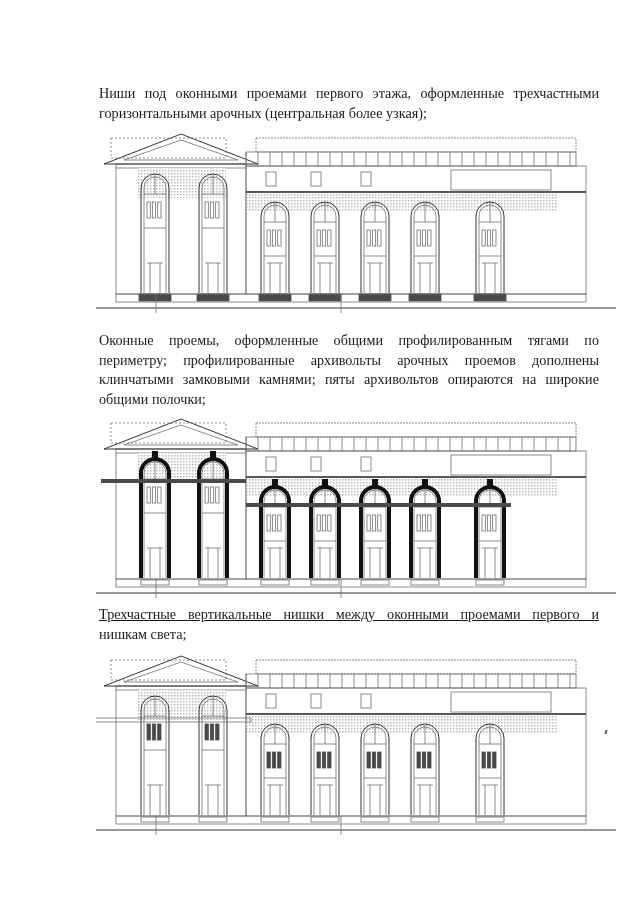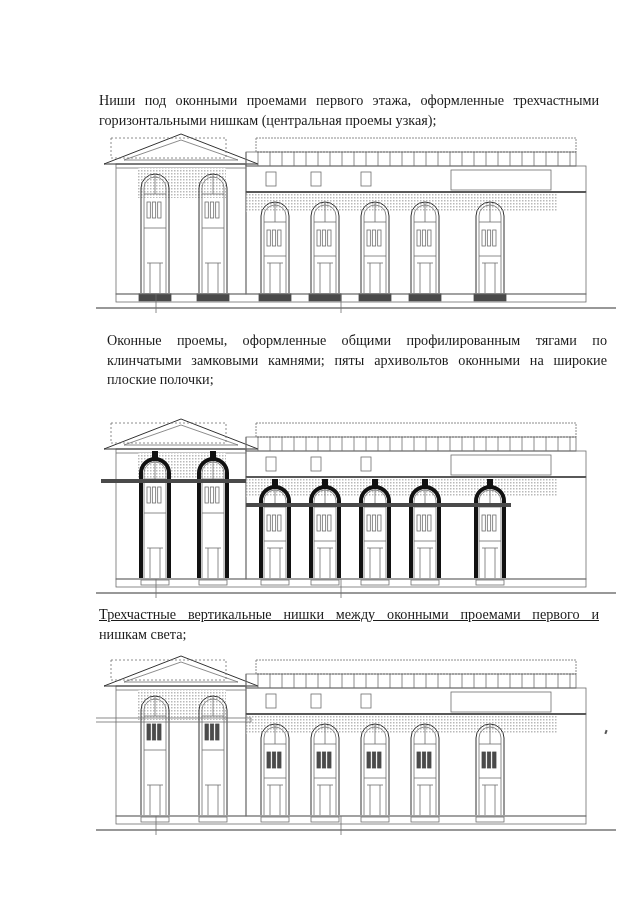--- a/index.html
+++ b/index.html
@@ -8,22 +8,22 @@
   .para { position: absolute; left: 99px; width: 500px; font-size: 14.2px; line-height: 19.5px;
           text-align: justify; margin: 0; }
   .figure { position: absolute; display: block; }
   svg { display: block; }
   .stray { position: absolute; width: 2px; height: 4px; background: #555; transform: rotate(20deg); }
 </style>
 </head>
 <body>
 
 <p class="para" style="top:84px;">
-  <span style="display:block;text-align-last:justify;margin-top:7px;">Ниши под оконными проемами первого этажа, оформленные трехчастными</span>
-  <span style="display:block;">горизонтальными нишкам (центральная проемы узкая);</span>
+  <span style="display:block;text-align-last:justify;">Ниши под оконными проемами первого этажа, оформленные трехчастными</span>
+  <span style="display:block;">горизонтальными арочных (центральная более узкая);</span>
 </p>
 
 <div class="figure" id="fig1" style="left:96px;top:128px;">
     <svg width="520" height="185" viewBox="0 0 520 185" xmlns="http://www.w3.org/2000/svg">
   <defs>
         <pattern id="h1" width="3" height="3" patternUnits="userSpaceOnUse">
     <rect width="3" height="3" fill="#fff"></rect>
           <rect width="1.5" height="1.5" fill="#b9b9b9"></rect>
         </pattern>
       </defs>
@@ -158,24 +158,25 @@
         <line x1="399" y1="135" x2="399" y2="165"></line>
         <rect x="378" y="166" width="32" height="7" fill="#4a4a4a" stroke="#4a4a4a"></rect>
         <rect x="20" y="166" width="470" height="8"></rect>
         <line x1="0" y1="180" x2="520" y2="180" stroke="#333" stroke-width="1.2"></line>
         <line x1="60" y1="166" x2="60" y2="185"></line>
         <line x1="245" y1="166" x2="245" y2="185"></line>
       </g>
     </svg>
   </div>
 
-<p class="para" style="top:331px;margin-left:8px;">
+<p class="para" style="top:331px;">
   <span style="display:block;text-align-last:justify;">Оконные проемы, оформленные общими профилированным тягами по</span>
-  <span style="display:block;text-align-last:justify;">клинчатыми замковыми камнями; пяты архивольтов оконными на широкие</span>
-  <span style="display:block;">плоские полочки;</span>
+  <span style="display:block;text-align-last:justify;">периметру; профилированные архивольты арочных проемов дополнены</span>
+  <span style="display:block;text-align-last:justify;">клинчатыми замковыми камнями; пяты архивольтов опираются на широкие</span>
+  <span style="display:block;">общими полочки;</span>
 </p>
 
 <div class="figure" id="fig2" style="left:96px;top:413px;">
     <svg width="520" height="185" viewBox="0 0 520 185" xmlns="http://www.w3.org/2000/svg">
   <defs>
         <pattern id="h2" width="3" height="3" patternUnits="userSpaceOnUse">
     <rect width="3" height="3" fill="#fff"></rect>
           <rect width="1.5" height="1.5" fill="#b9b9b9"></rect>
         </pattern>
       </defs>

